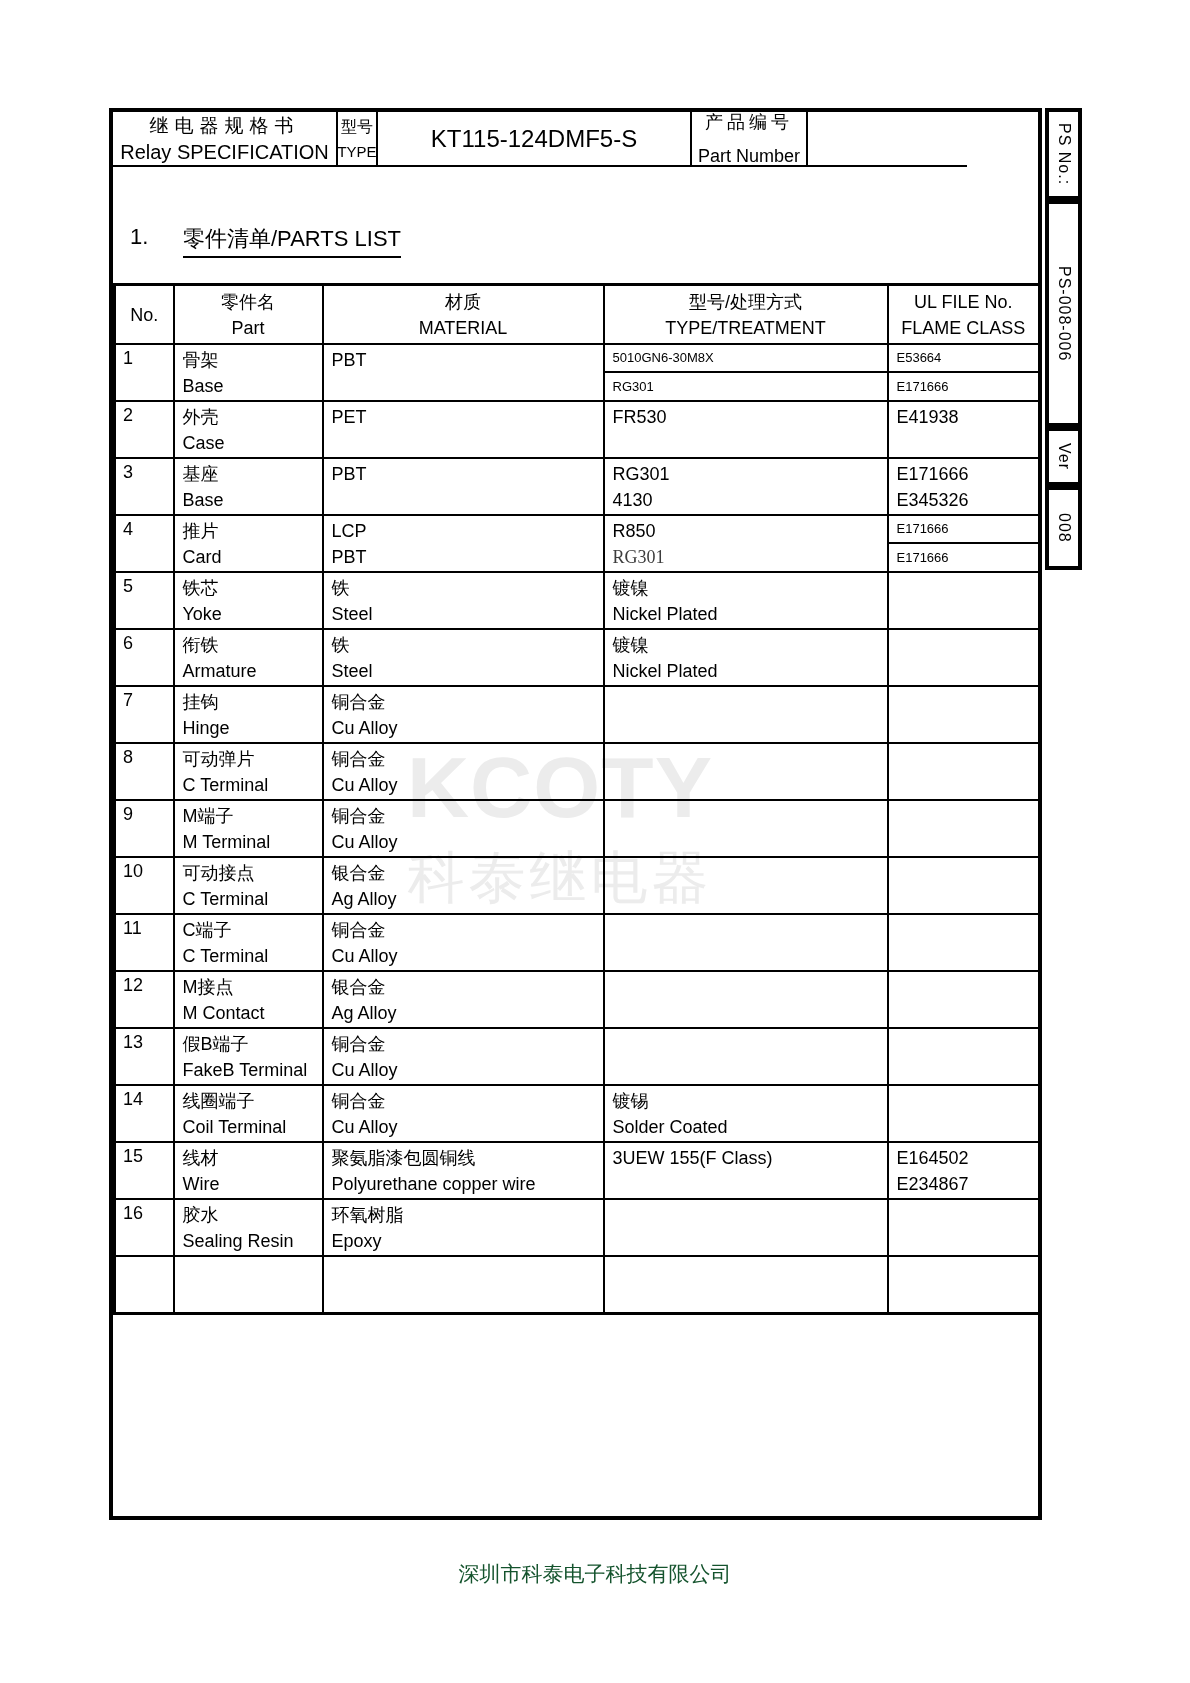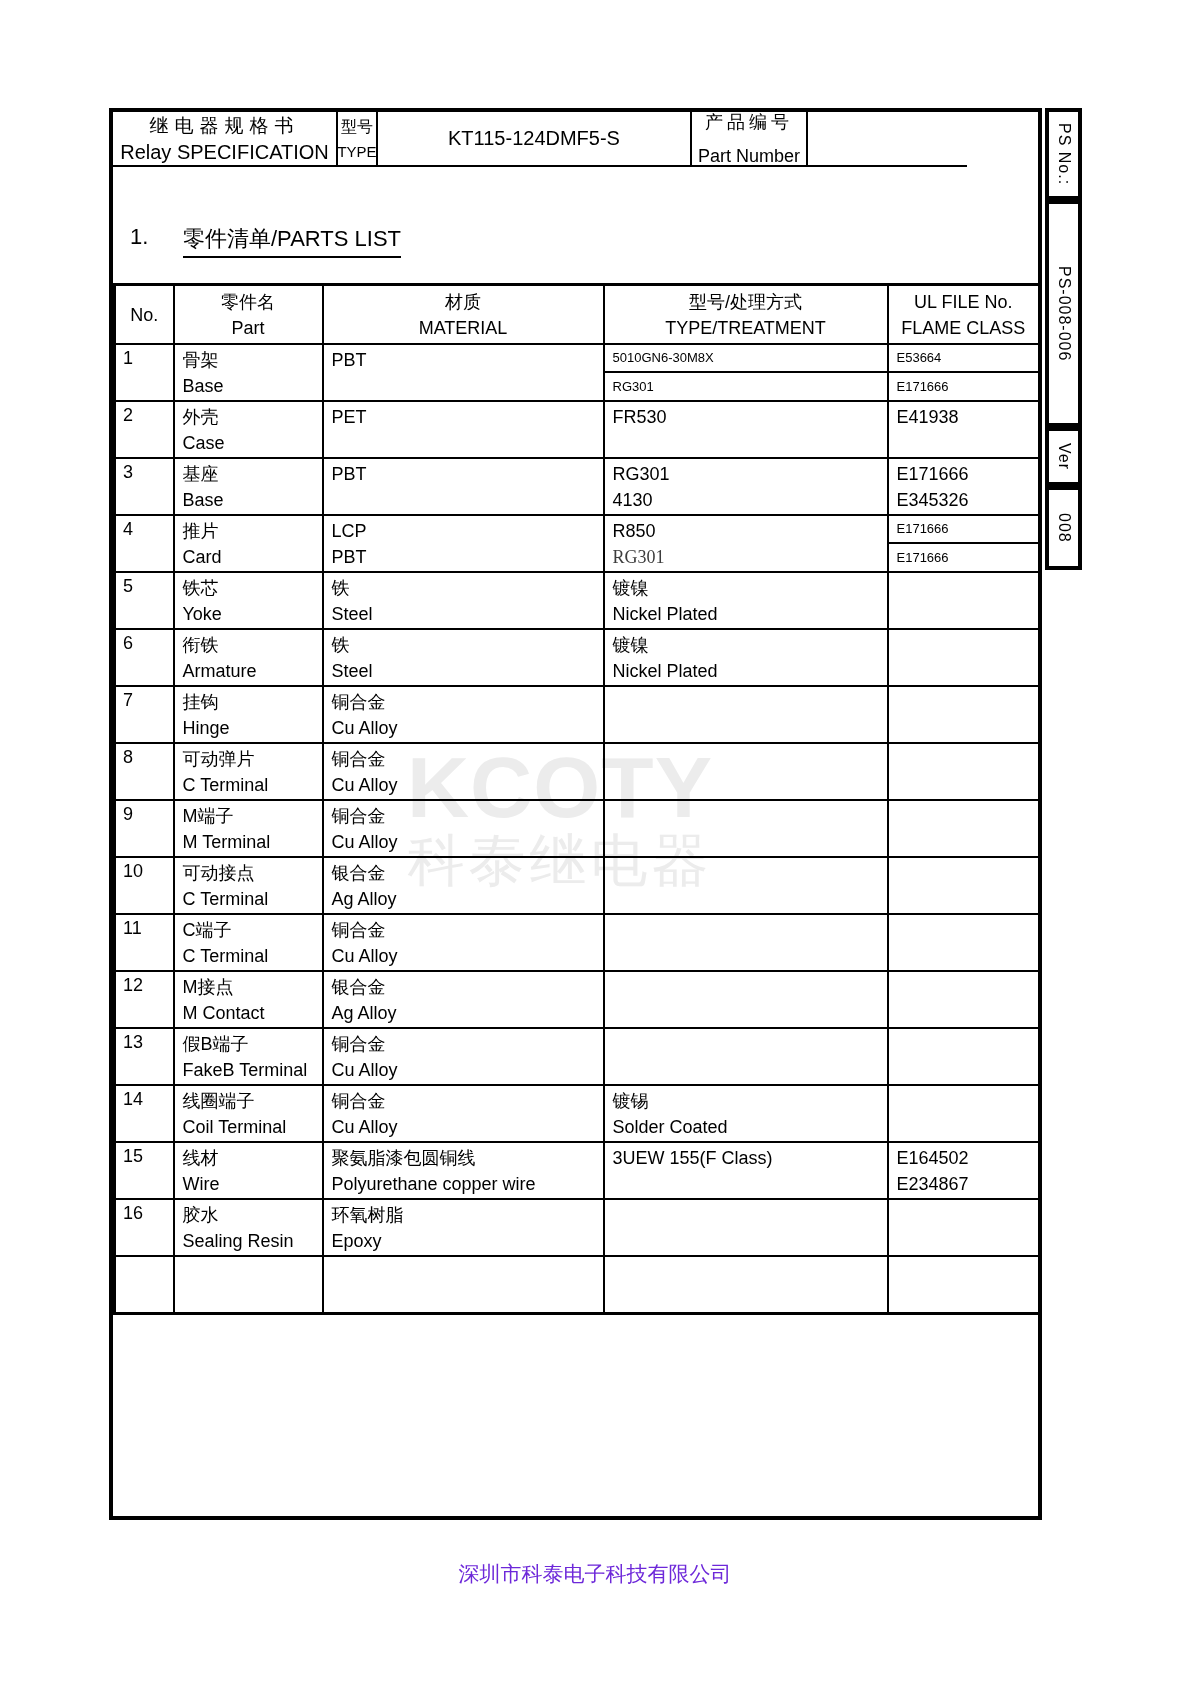--- a/index.html
+++ b/index.html
@@ -22,21 +22,21 @@
     display:flex;flex-direction:column;justify-content:center;align-items:center;
     overflow:hidden;white-space:nowrap;
   }
   .hc1{width:225px;}
   .hc1 .cn{font-size:19px;letter-spacing:6px;line-height:26px;}
   .hc1 .en{font-size:20px;line-height:26px;}
   .hc2{width:40px;}
   .hc2 .cn{font-size:16px;line-height:25px;}
   .hc2 .en{font-size:15px;line-height:25px;}
   .hc3{width:314px;}
-  .hc3 .val{font-size:20px;}
+  .hc3 .val{font-size:24px;}
   .hc4{width:116px;gap:8px;}
   .hc4 .cn{font-size:18px;letter-spacing:4px;line-height:26px;}
   .hc4 .en{font-size:18px;line-height:26px;}
   .hc5{flex:1;border-right:none !important;}
   
   .side-strip{position:absolute;left:1045px;top:108px;width:37px;}
   .side-tab{
     box-sizing:border-box;width:37px;border:4px solid #000;
     display:flex;align-items:center;justify-content:center;
     writing-mode:vertical-rl;font-size:16px;letter-spacing:1px;white-space:nowrap;
@@ -69,25 +69,25 @@
   .cell-lines .line{font-size:18px;line-height:26px;padding-left:8px;white-space:nowrap;}
   .half{height:26px;line-height:26px;font-size:13px;padding-left:8px;white-space:nowrap;}
   .half + .half{border-top:2px solid #000;height:27px;line-height:27px;}
   .serif{font-family:"Liberation Serif",serif;color:#3c3c3c;}
   
   .watermark{
     position:absolute;left:385px;top:744px;width:350px;z-index:-1;
     text-align:center;color:#ececec;
   }
   .wm1{font-size:86px;font-weight:bold;line-height:86px;letter-spacing:1px;}
-  .wm2{font-size:57px;line-height:60px;letter-spacing:4px;margin-top:0;}
+  .wm2{font-size:57px;line-height:60px;letter-spacing:4px;margin-top:17px;}
   
   .footer{
     position:absolute;left:0;top:1560px;width:1190px;text-align:center;
-    font-family:"Liberation Serif",serif;font-size:21px;color:#6d28d9;
+    font-family:"Liberation Serif",serif;font-size:21px;color:#14532d;
   }
 </style>
 </head>
 <body>
 
 <div class="watermark">
   <div class="wm1">KCOTY</div>
   <div class="wm2">科泰继电器</div>
 </div>
 

